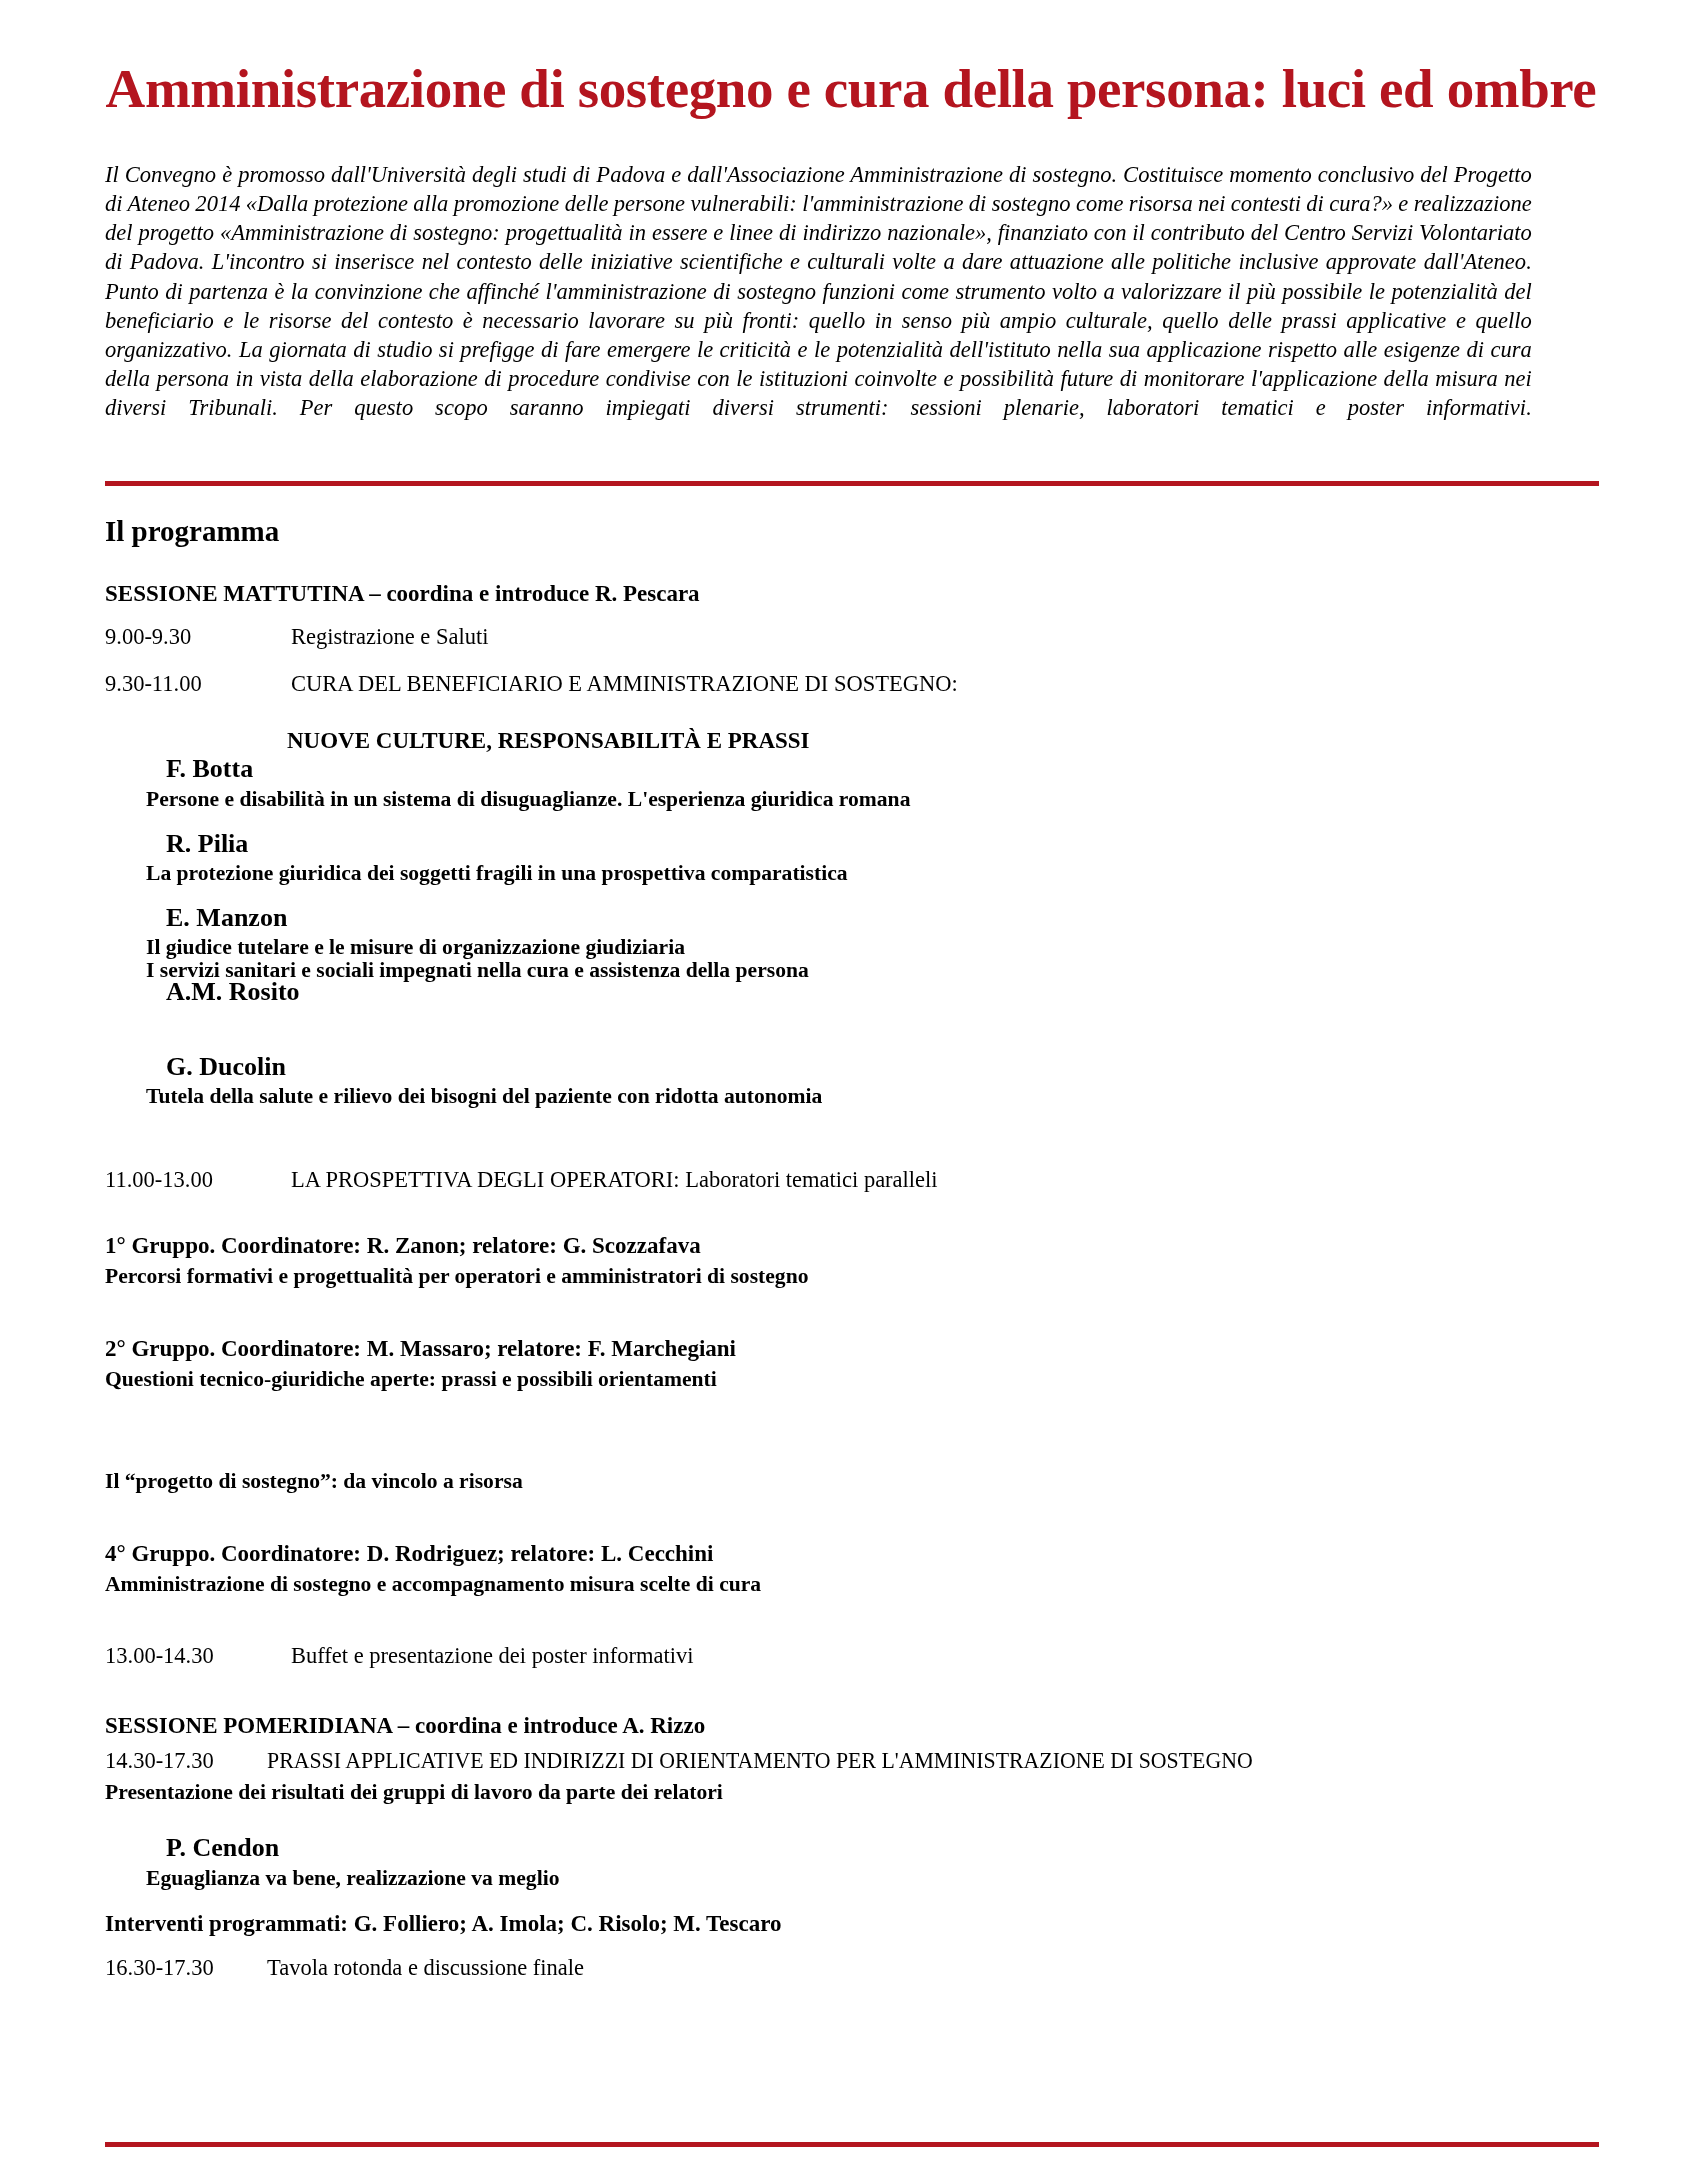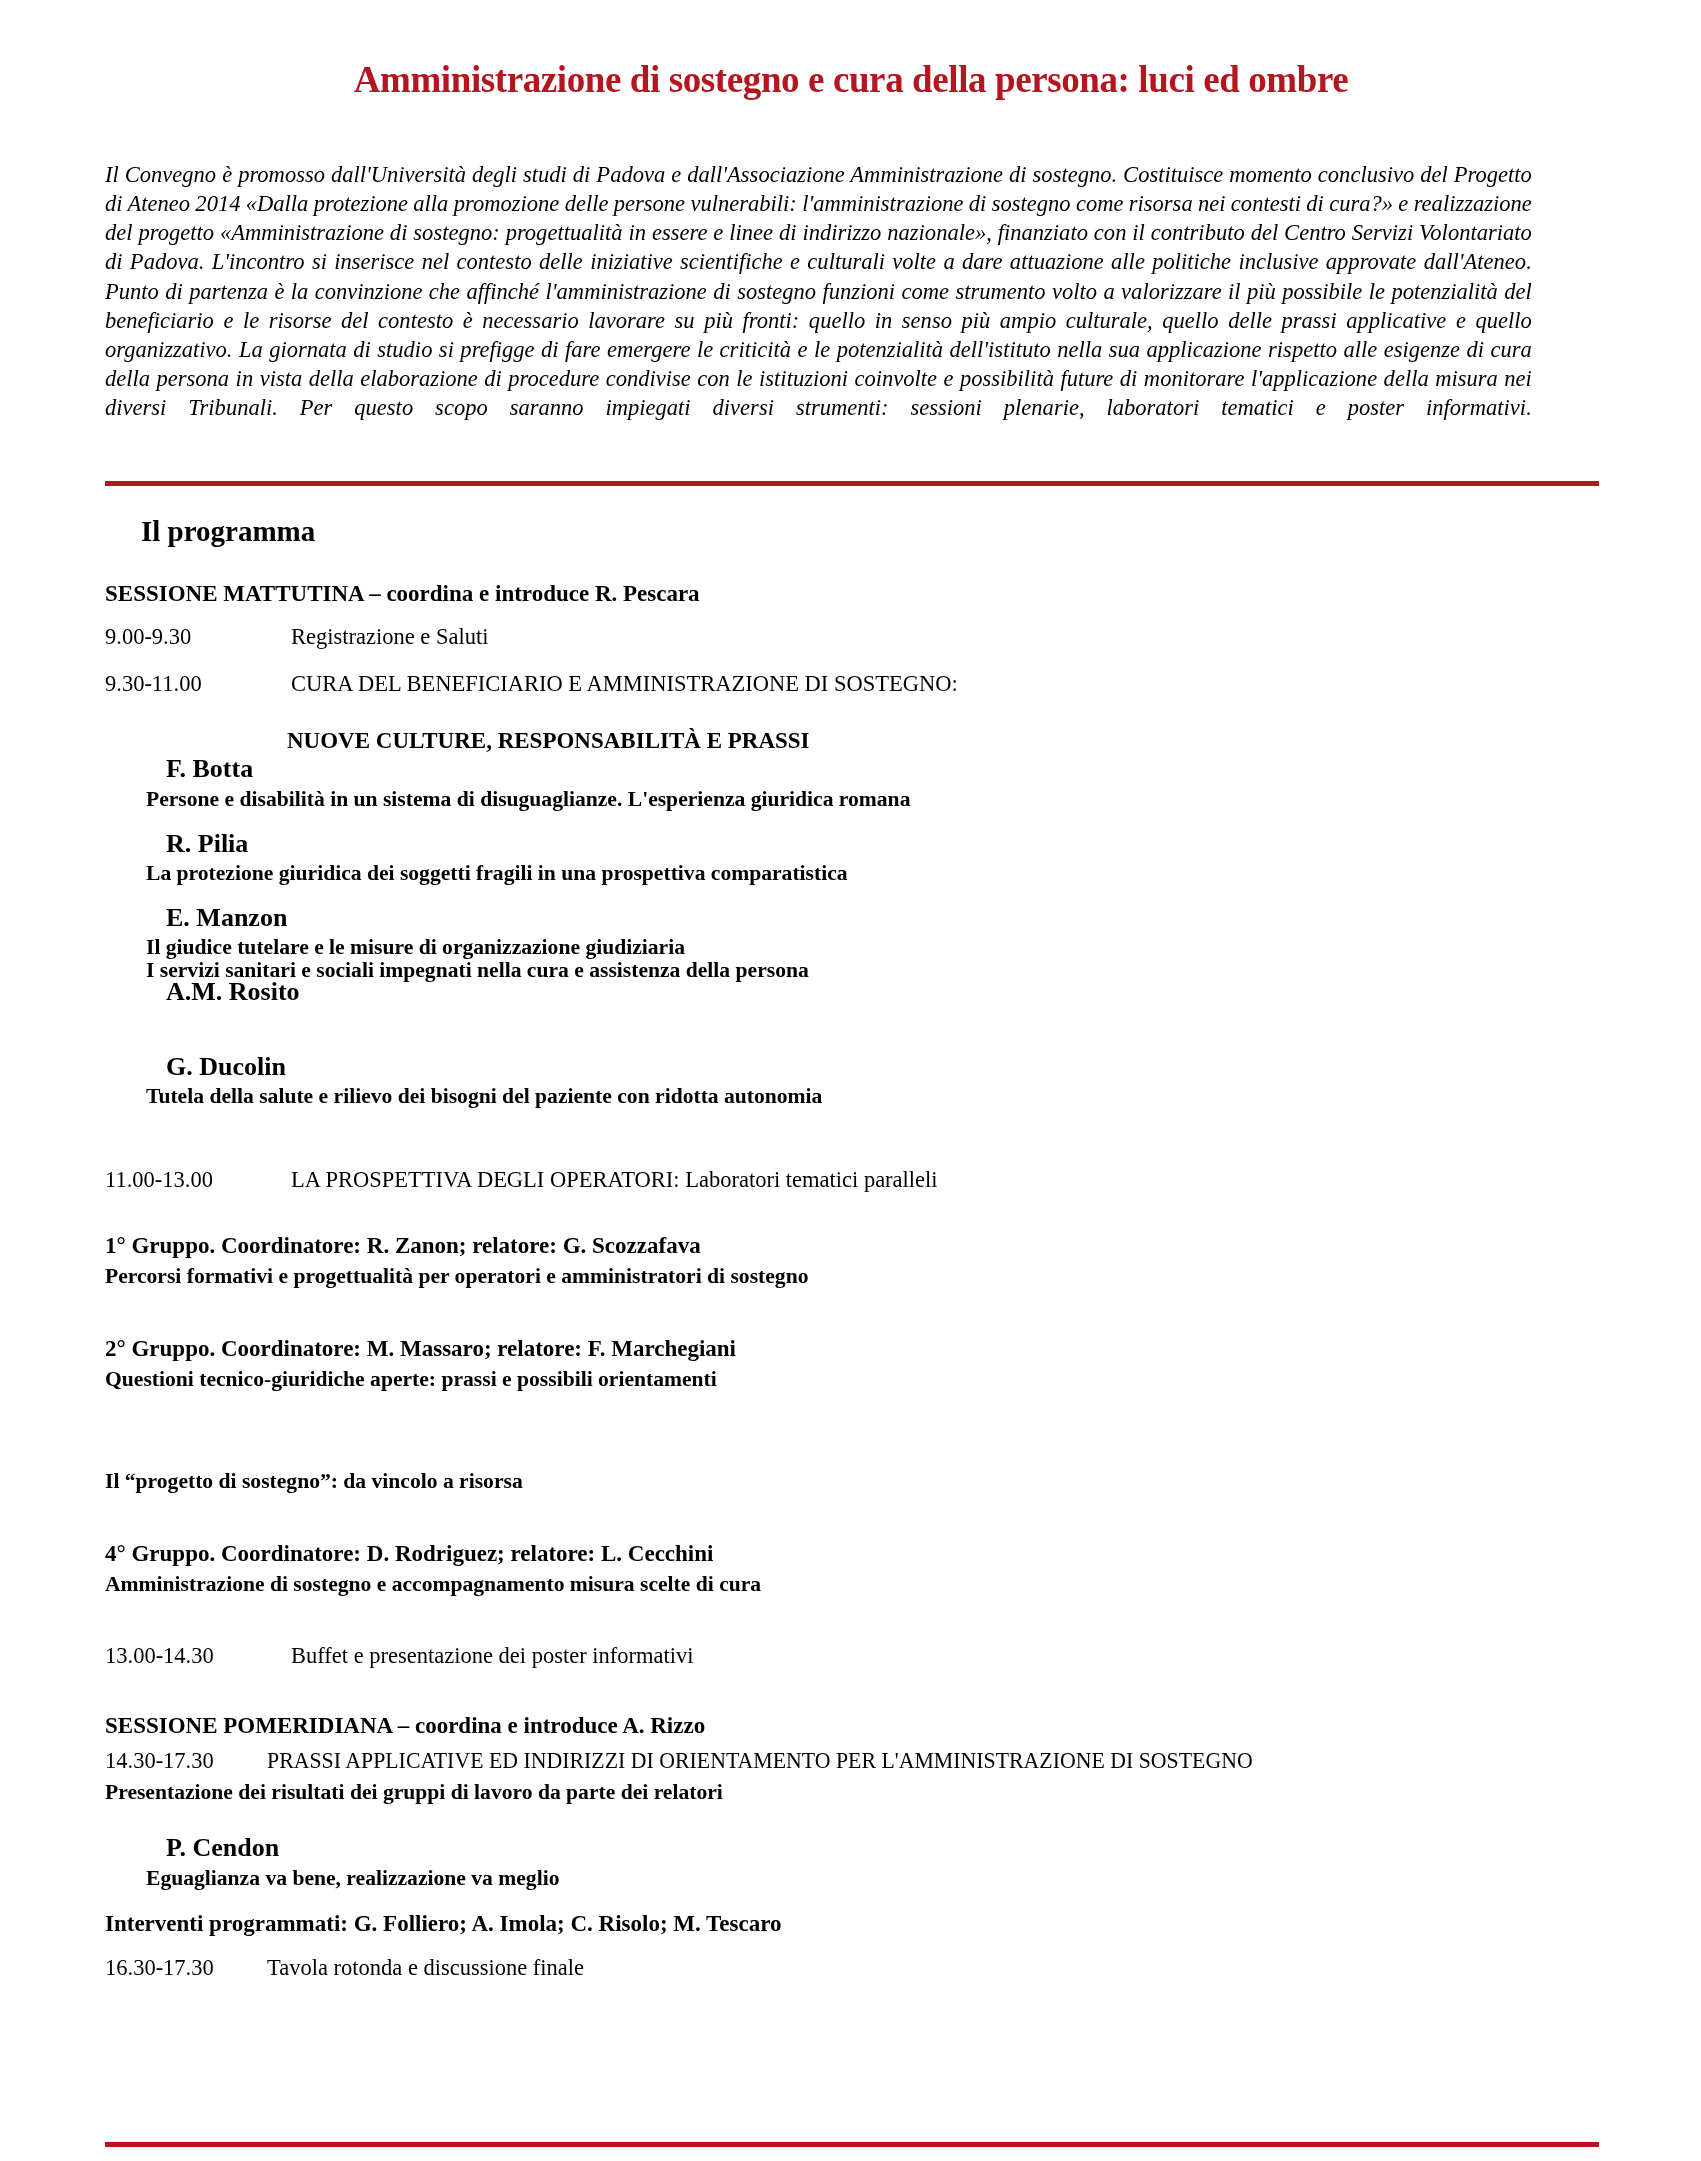--- a/index.html
+++ b/index.html
@@ -26,21 +26,21 @@
   
   .title {
     position: absolute;
     left: 0;
     top: 61px;
     width: 1702px;
     text-align: center;
     color: #B4151F;
     font-family: "Liberation Serif", "DejaVu Serif", serif;
     font-weight: bold;
-    font-size: 37px;
+    font-size: 55px;
     line-height: 1.02;
     letter-spacing: -0.4px;
     white-space: nowrap;
   }
 
   
   .intro {
     position: absolute;
     left: 105px;
     top: 160px;
@@ -68,21 +68,20 @@
 
   
   .programma {
     position: absolute;
     left: 105px;
     top: 517px;
     font-weight: bold;
     font-size: 29px;
     letter-spacing: 0px;
     line-height: 1;
-    margin-left: 36px;
   }
 
   
   .ln {
     position: absolute;
     left: 105px;
     font-weight: bold;
     white-space: nowrap;
     line-height: 1.12;
   }

